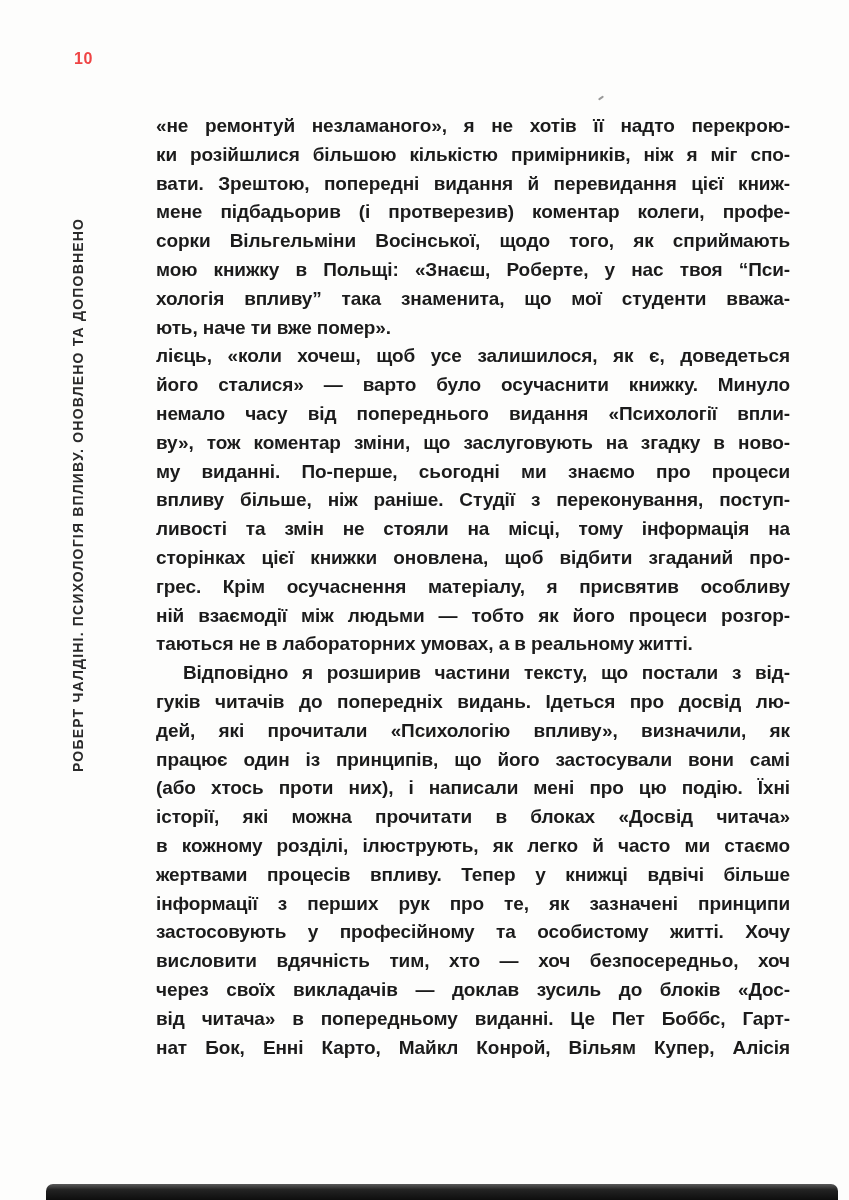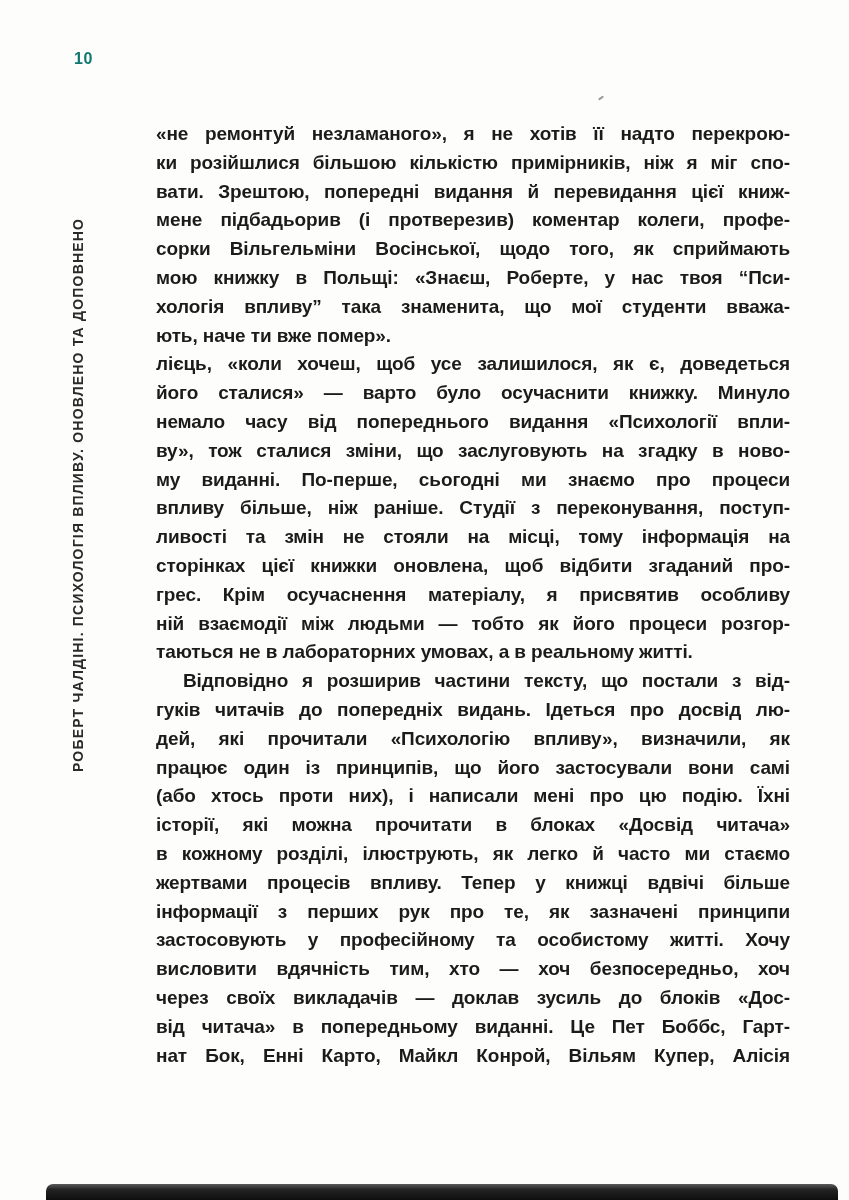--- a/index.html
+++ b/index.html
@@ -16,21 +16,21 @@
     font-family: "Liberation Sans", "DejaVu Sans", sans-serif;
     color: #1b1b1b;
   }
   .page-number {
     position: absolute;
     left: 74px;
     top: 50px;
     font-size: 16px;
     font-weight: 700;
     letter-spacing: 0.5px;
-    color: #0f766e;
+    color: #ef4444;
   }
   .spine-title {
     position: absolute;
     left: 70px;
     top: 100px;
     width: 26px;
     height: 672px;
     writing-mode: vertical-rl;
     transform: rotate(180deg);
     font-size: 14px;
@@ -42,21 +42,20 @@
   .text-block {
     position: absolute;
     left: 156px;
     top: 112px;
     width: 634px;
     font-size: 19px;
     font-weight: 700;
     letter-spacing: -0.1px;
     line-height: 28.8px;
     color: #1b1b1b;
-    margin-top: 8px;
   }
   .line {
     height: 28.8px;
     overflow: hidden;
     text-align: justify;
     text-align-last: justify;
     white-space: normal;
   }
   .line.no-stretch {
     text-align-last: left;
@@ -98,21 +97,21 @@
       <div class="line">ки розійшлися більшою кількістю примірників, ніж я міг спо-</div>
       <div class="line">вати. Зрештою, попередні видання й перевидання цієї книж-</div>
       <div class="line">мене підбадьорив (і протверезив) коментар колеги, профе-</div>
       <div class="line">сорки Вільгельміни Восінської, щодо того, як сприймають</div>
       <div class="line">мою книжку в Польщі: «Знаєш, Роберте, у нас твоя “Пси-</div>
       <div class="line">хологія впливу” така знаменита, що мої студенти вважа-</div>
       <div class="line no-stretch">ють, наче ти вже помер».</div>
       <div class="line">лієць, «коли хочеш, щоб усе залишилося, як є, доведеться</div>
       <div class="line">його сталися» — варто було осучаснити книжку. Минуло</div>
       <div class="line">немало часу від попереднього видання «Психології впли-</div>
-      <div class="line">ву», тож сталися зміни, що заслуговують на згадку в ново-</div>
+      <div class="line">ву», тож коментар зміни, що заслуговують на згадку в ново-</div>
       <div class="line">му виданні. По-перше, сьогодні ми знаємо про процеси</div>
       <div class="line">впливу більше, ніж раніше. Студії з переконування, поступ-</div>
       <div class="line">ливості та змін не стояли на місці, тому інформація на</div>
       <div class="line">сторінках цієї книжки оновлена, щоб відбити згаданий про-</div>
       <div class="line">грес. Крім осучаснення матеріалу, я присвятив особливу</div>
       <div class="line">ній взаємодії між людьми — тобто як його процеси розгор-</div>
       <div class="line no-stretch">таються не в лабораторних умовах, а в реальному житті.</div>
       <div class="line indent">Відповідно я розширив частини тексту, що постали з від-</div>
       <div class="line">гуків читачів до попередніх видань. Ідеться про досвід лю-</div>
       <div class="line">дей, які прочитали «Психологію впливу», визначили, як</div>

